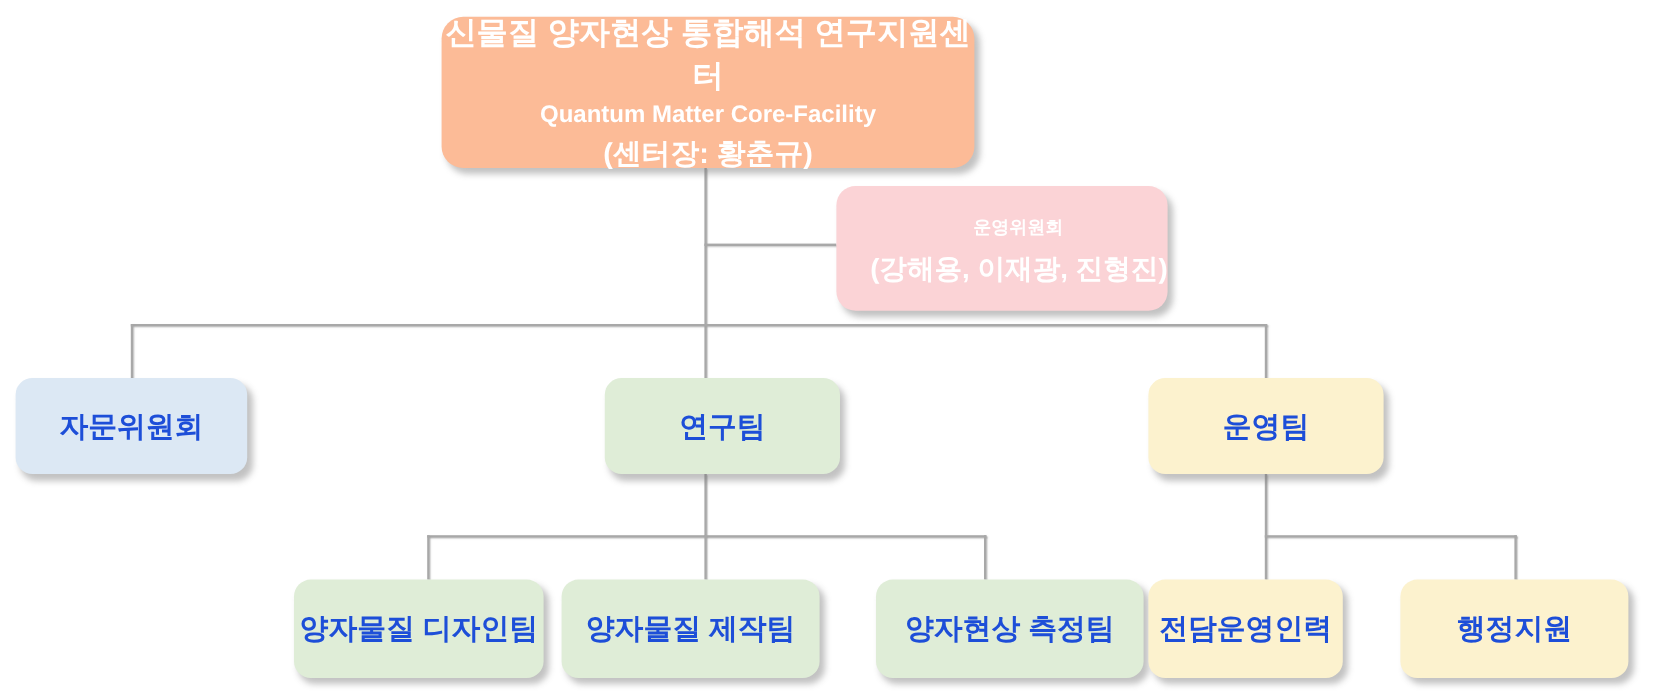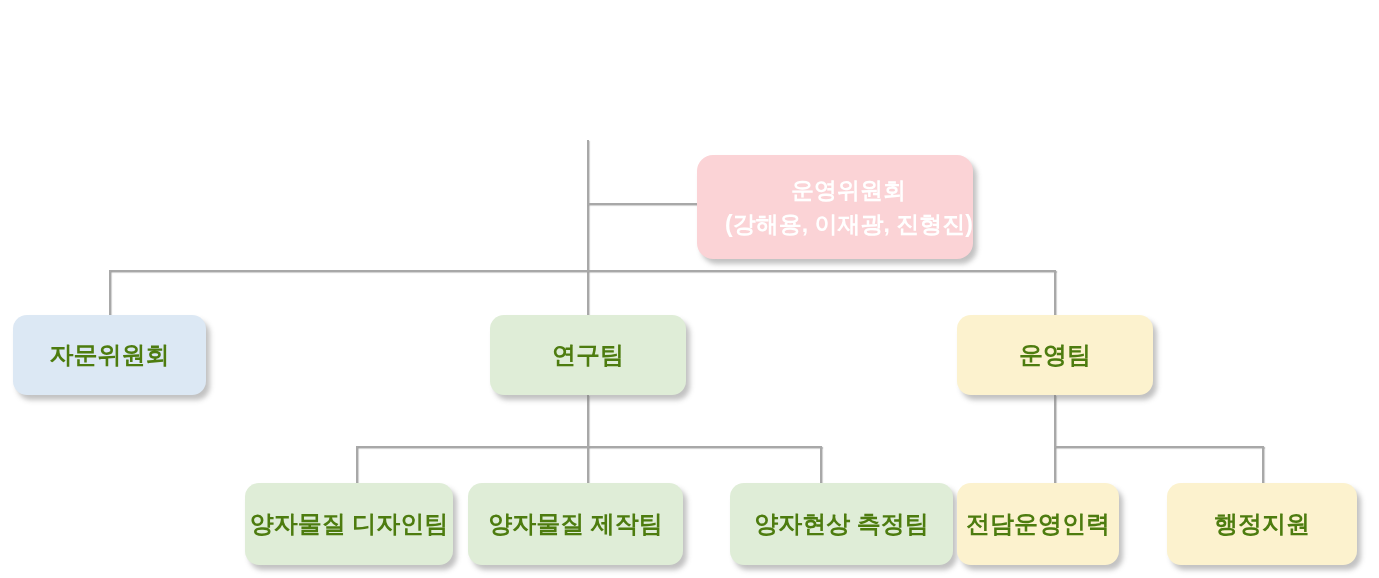--- a/index.html
+++ b/index.html
@@ -34,30 +34,30 @@
     background: #FCBB97; border-radius: 18px; color: #ffffff;
   }
   .node-root .ln1 { font-size: 26px; line-height: 36px; }
   .node-root .ln2 { font-size: 20px; line-height: 31px; }
   .node-root .ln3 { font-size: 24px; line-height: 33px; }
 
   .node-steering {
     left: 697px; top: 155px; width: 276px; height: 104px;
     background: #FBD3D6; border-radius: 16px; color: #ffffff;
   }
-  .node-steering .ln1 { font-size: 23px; line-height: 34px; padding-left: 27px; }
+  .node-steering .ln1 { font-size: 15px; line-height: 34px; padding-left: 27px; }
   .node-steering .ln2 { font-size: 23px; line-height: 34px; text-align: right; }
 
   .node-l2, .node-l3 {
     border-radius: 14px;
-    color: #4d7c0f;
+    color: #1d4ed8;
     font-size: 24px;
   }
   .node-advisory   { left: 13px;   top: 315px; width: 193px; height: 80px; background: #DCE8F4; }
-  .node-research   { left: 490px;  top: 315px; width: 196px; height: 80px; background: #DFEDD7; }
+  .node-research   { left: 504px;  top: 315px; width: 196px; height: 80px; background: #DFEDD7; }
   .node-operations { left: 957px;  top: 315px; width: 196px; height: 80px; background: #FCF2CE; text-align: center; }
 
   .node-rs1 { left: 245px;  top: 483px; width: 208px; height: 82px; background: #DFEDD7; }
   .node-rs2 { left: 468px;  top: 483px; width: 215px; height: 82px; background: #DFEDD7; }
   .node-rs3 { left: 710px;  top: 483px; width: 223px; height: 82px; background: #DFEDD7; margin-left: 20px; }
   .node-os1 { left: 957px;  top: 483px; width: 162px; height: 82px; background: #FCF2CE; }
   .node-os2 { left: 1167px; top: 483px; width: 190px; height: 82px; background: #FCF2CE; }
 
   
   .conn {
@@ -91,20 +91,25 @@
   <div class="conn c-ops-drop"></div>
   <div class="conn c-res-stem"></div>
   <div class="conn c-res-h"></div>
   <div class="conn c-rs1-drop"></div>
   <div class="conn c-rs2-drop"></div>
   <div class="conn c-rs3-drop"></div>
   <div class="conn c-ops-stem"></div>
   <div class="conn c-ops-h"></div>
   <div class="conn c-os2-drop"></div>
 
+  <div class="node node-root">
+    <span class="ln ln1">신물질 양자현상 통합해석 연구지원센터</span>
+    <span class="ln ln2">Quantum Matter Core-Facility</span>
+    <span class="ln ln3">(센터장: 황춘규)</span>
+  </div>
 
   <div class="node node-steering">
     <span class="ln ln1">운영위원회</span>
     <span class="ln ln2">(강해용, 이재광, 진형진)</span>
   </div>
 
   <div class="node node-l2 node-advisory">
     <span class="ln">자문위원회</span>
   </div>
   <div class="node node-l2 node-research">

